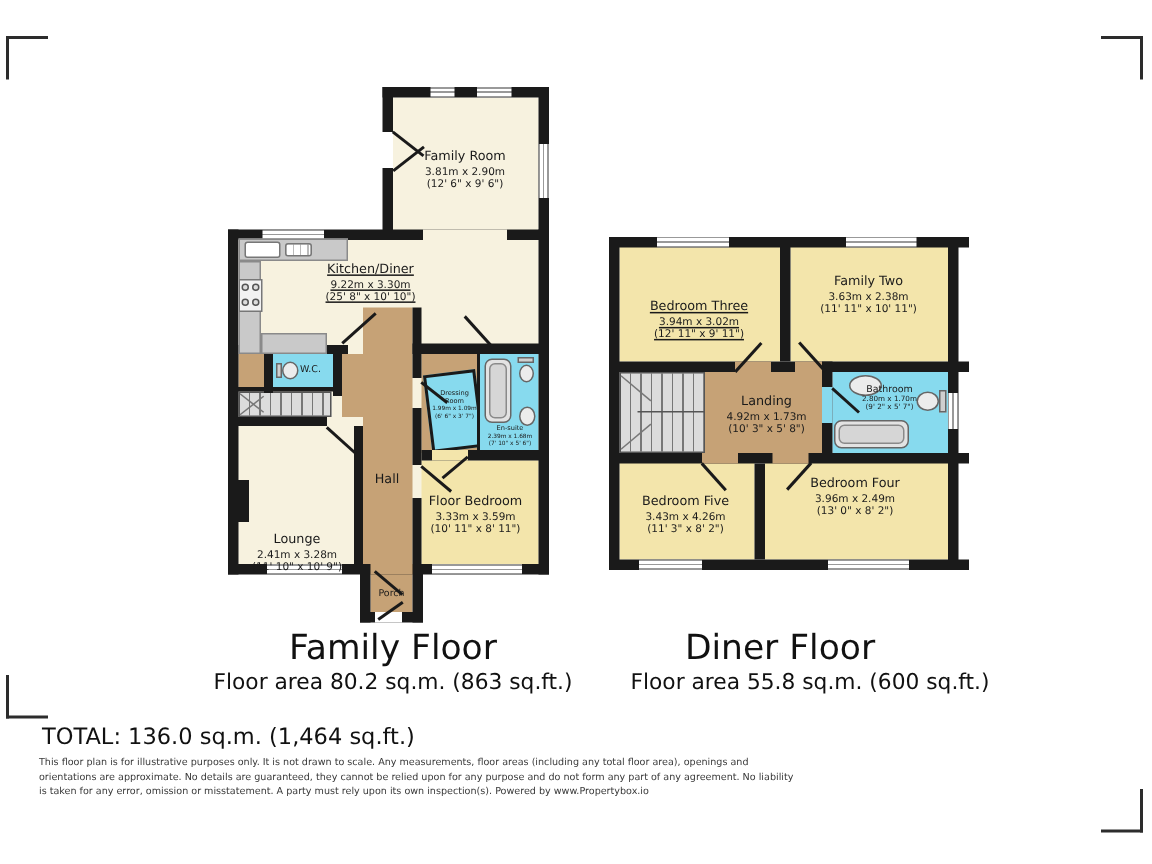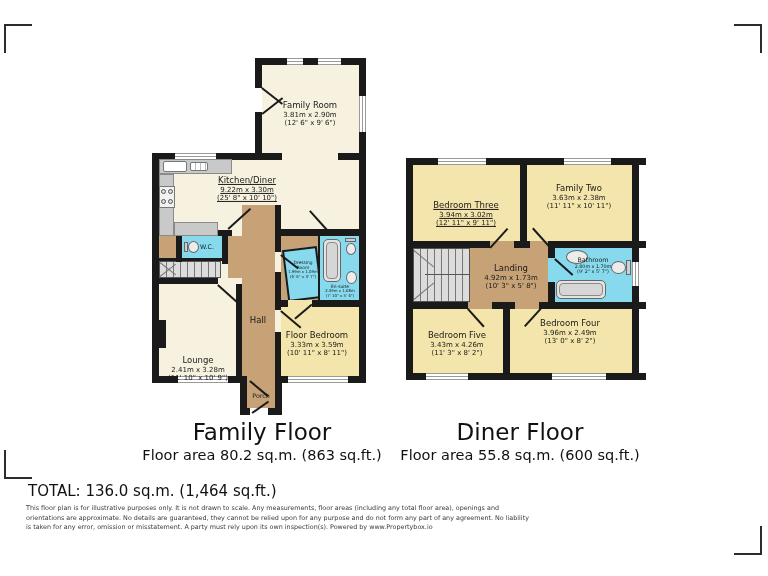--- a/index.html
+++ b/index.html
@@ -251,15 +251,15 @@
   <div class="rlabel" style="left:570px;top:332px;">
     <div class="rname">Bedroom Four</div>
     <div class="rdim">3.96m x 2.49m</div>
     <div class="rdim">(13' 0" x 8' 2")</div>
   </div>
 </div>
 
 <div class="floor-title" style="left:262px;top:419px;">Family Floor</div>
 <div class="floor-area" style="left:262px;top:447px;">Floor area 80.2 sq.m. (863 sq.ft.)</div>
 <div class="floor-title" style="left:520px;top:419px;">Diner Floor</div>
-<div class="floor-area" style="left:520px;top:447px;text-align:center;">Floor area 55.8 sq.m. (600 sq.ft.)</div>
+<div class="floor-area" style="left:540px;top:447px;text-align:center;">Floor area 55.8 sq.m. (600 sq.ft.)</div>
 <div class="total" style="left:28px;top:482px;">TOTAL: 136.0 sq.m. (1,464 sq.ft.)</div>
 <div class="disclaimer" style="left:26px;top:504px;width:505px;">This floor plan is for illustrative purposes only. It is not drawn to scale. Any measurements, floor areas (including any total floor area), openings and orientations are approximate. No details are guaranteed, they cannot be relied upon for any purpose and do not form any part of any agreement. No liability is taken for any error, omission or misstatement. A party must rely upon its own inspection(s). Powered by www.Propertybox.io</div>
 
 </body></html>

